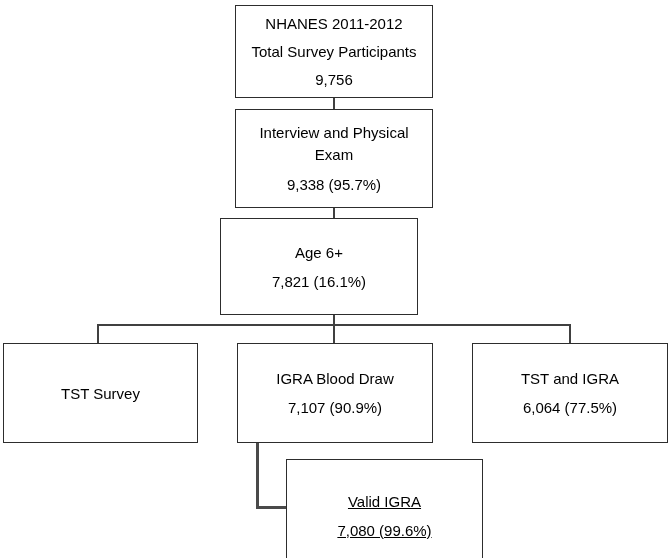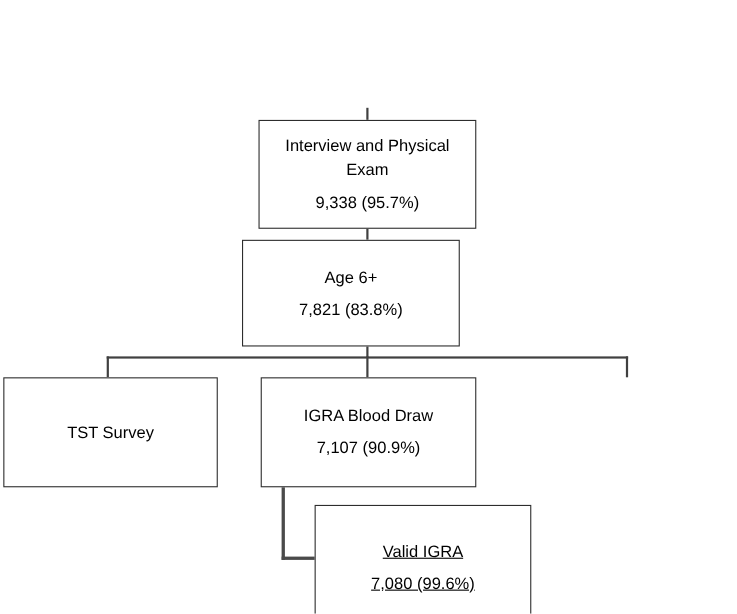--- a/index.html
+++ b/index.html
@@ -47,52 +47,61 @@
   }
   .conn-thick {
     background: #4a4a4a;
   }
 </style>
 </head>
 <body>
 
 <div id="canvas">
 
+  <div class="node" id="node-total" style="left:235px; top:5px; width:198px; height:93px;">
+    <span>NHANES 2011-2012</span>
+    <span>Total Survey Participants</span>
+    <span>9,756</span>
+  </div>
 
   <div class="conn" style="left:333px; top:98px; width:2px; height:11px;"></div>
 
   <div class="node" id="node-interview" style="left:235px; top:109px; width:198px; height:99px;">
     <span class="wrapline">Interview and Physical Exam</span>
     <span class="value">9,338 (95.7%)</span>
   </div>
 
   <div class="conn" style="left:333px; top:208px; width:2px; height:10px;"></div>
 
   <div class="node" id="node-age" style="left:220px; top:218px; width:198px; height:97px;">
     <span>Age 6+</span>
-    <span class="value">7,821 (83.8%)</span>
+    <span class="value">7,821 (16.1%)</span>
   </div>
 
   <div class="conn" style="left:333px; top:315px; width:2px; height:10px;"></div>
 
   <div class="conn" style="left:97px; top:324px; width:474px; height:2px;"></div>
 
   <div class="conn" style="left:97px; top:324px; width:2px; height:19px;"></div>
   <div class="conn" style="left:333px; top:324px; width:2px; height:19px;"></div>
   <div class="conn" style="left:569px; top:324px; width:2px; height:19px;"></div>
 
   <div class="node" style="left:3px; top:343px; width:195px; height:100px;">
     <span>TST Survey</span>
   </div>
 
   <div class="node" style="left:237px; top:343px; width:196px; height:100px;">
     <span>IGRA Blood Draw</span>
     <span class="value">7,107 (90.9%)</span>
   </div>
 
+  <div class="node" style="left:472px; top:343px; width:196px; height:100px;">
+    <span>TST and IGRA</span>
+    <span class="value">6,064 (77.5%)</span>
+  </div>
 
   <div class="conn conn-thick" style="left:256px; top:443px; width:3px; height:66px;"></div>
   <div class="conn conn-thick" style="left:256px; top:506px; width:31px; height:3px;"></div>
 
   <div class="node" style="left:286px; top:459px; width:197px; height:113px;text-decoration:underline;">
     <span>Valid IGRA</span>
     <span class="value">7,080 (99.6%)</span>
   </div>
 
 </div>

